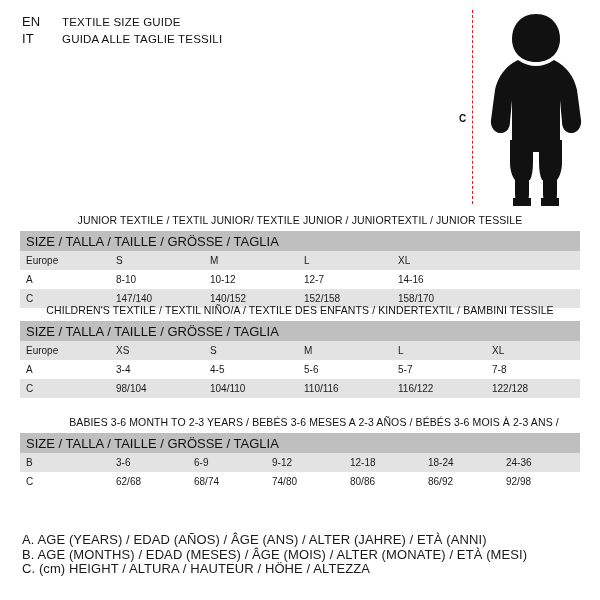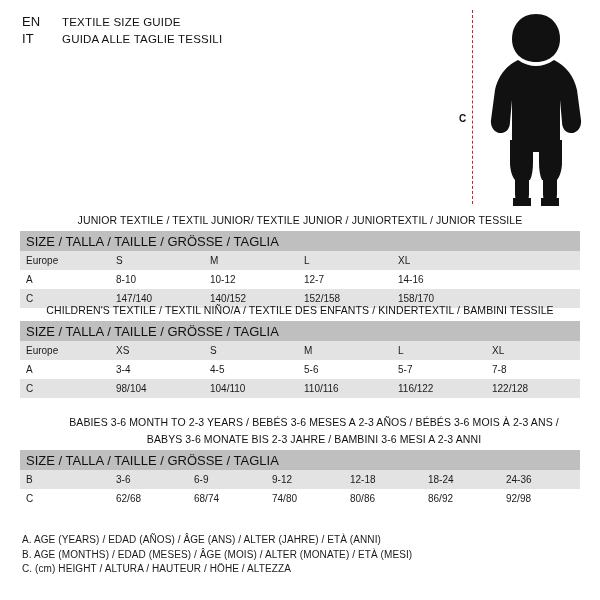--- a/index.html
+++ b/index.html
@@ -134,21 +134,21 @@
   #block-babies { top: 416px; }
 
   
   .footnotes {
     position: absolute;
     left: 22px;
     top: 533px;
     width: 540px;
   }
   .footnote {
-    font-size: 10px;
+    font-size: 13px;
     color: #1a1a1a;
     line-height: 14.5px;
     letter-spacing: 0.1px;
   }
 </style>
 </head>
 <body>
 
 <div class="page">
 
@@ -266,21 +266,20 @@
           <td>110/116</td>
           <td>116/122</td>
           <td>122/128</td>
         </tr>
       </tbody>
     </table>
   </div>
 
   <div class="block" id="block-babies">
     <div class="section-title two-line">BABIES 3-6 MONTH TO 2-3 YEARS / BEBÉS 3-6 MESES A 2-3 AÑOS / BÉBÉS 3-6 MOIS À 2-3 ANS /</div>
-    <div class="section-title two-line" style="margin-bottom:4px;">BABYS 3-6 MONATE BIS 2-3 JAHRE / BAMBINI 3-6 MESI A 2-3 ANNI</div>
     <table class="size-table">
       <colgroup>
         <col style="width:90px">
           <col style="width:78px">
           <col style="width:78px">
           <col style="width:78px">
           <col style="width:78px">
           <col style="width:78px">
           <col style="width:80px">
       </colgroup>

